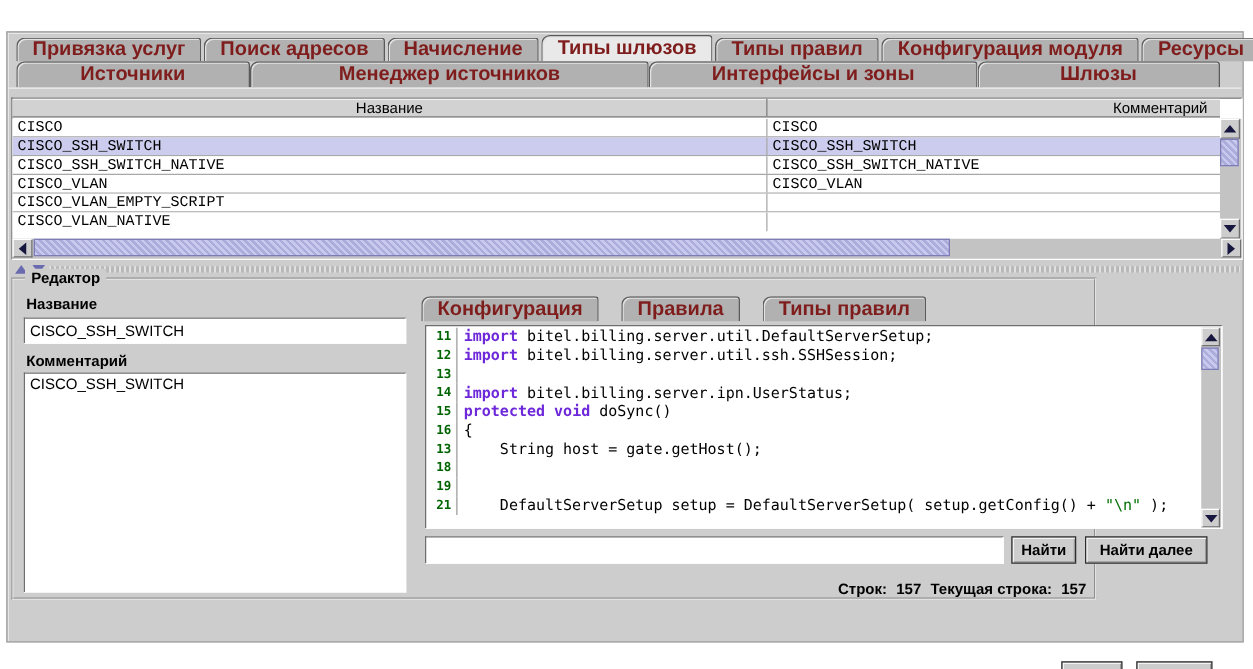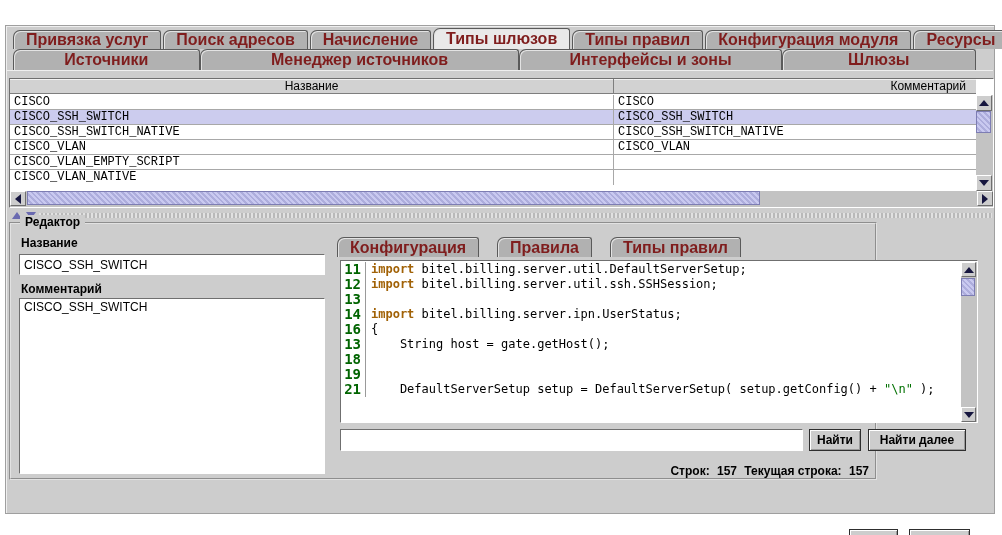--- a/index.html
+++ b/index.html
@@ -63,23 +63,23 @@
   #comment-label { left:10px; top:58px; }
   #comment-area { position:absolute; left:8px; top:74px; width:306px; height:176px; border:1px solid #6f6f6f; border-right-color:#fff; border-bottom-color:#fff; background:#fff; font-size:12px; font-family:"Liberation Sans",sans-serif; padding:1px 4px; resize:none; outline:none; overflow:hidden; }
 
   #etabrow { position:absolute; left:326px; top:13px; height:22px; display:flex; gap:18px; align-items:flex-start; }
   #etabrow .tab { height:20px; }
   #etabrow .tab.sel { height:22px; background:#efefef;margin-top:44px; }
 
   #code-panel { position:absolute; left:329px; top:36px; width:638px; height:163px; background:#fff; border-top:1px solid #6f6f6f; border-left:1px solid #6f6f6f; border-right:1px solid #fff; border-bottom:1px solid #fff; overflow:hidden; }
   #code-lines { position:absolute; left:0; top:1px; right:17px; bottom:0; overflow:hidden; }
   .cline { display:flex; height:15px; font-family:"DejaVu Sans Mono", monospace; font-size:12px; line-height:15px; }
-  .lnum { width:25px; text-align:right; padding-right:4px; color:#006400; font-weight:bold; font-size:14px; flex:none; border-right:1px solid #9a9a9a; }
+  .lnum { width:25px; text-align:right; padding-right:4px; color:#006400; font-weight:bold; font-size:10px; flex:none; border-right:1px solid #9a9a9a; }
   .ctext { white-space:pre; padding-left:5px; color:#000; }
-  .ctext .keyword { color:#a16207; font-weight:bold; }
+  .ctext .keyword { color:#6d28d9; font-weight:bold; }
   .ctext .string { color:#007000; }
   #cv-scroll { position:absolute; right:0; top:1px; width:16px; bottom:0; }
   #cv-scroll .track { inset:0; }
 
   #search-input { position:absolute; left:329px; top:205px; width:463px; height:22px; border:1px solid #6f6f6f; border-right-color:#fff; border-bottom-color:#fff; background:#fff; font-size:12px; font-family:"Liberation Sans",sans-serif; padding:0 4px; outline:none; }
   .btn { position:absolute; background:#cdcdcd; border:1px solid #2e2e2e; box-shadow: inset 1px 1px 0 #fff, inset -1px -1px 0 #9a9a9a; font-size:12px; font-weight:bold; font-family:"Liberation Sans",sans-serif; display:flex; align-items:center; justify-content:center; cursor:default; }
   #find-btn { left:798px; top:205px; width:52px; height:22px; }
   #find-next-btn { left:857px; top:205px; width:98px; height:22px; }
   #status { position:absolute; right:6px; top:240px; font-size:12px; font-weight:bold; white-space:nowrap; }
   #status span { margin-left:4px; }
@@ -198,20 +198,24 @@
             </div>
             <div class="cline">
               <span class="lnum">13</span>
               <span class="ctext"></span>
             </div>
             <div class="cline">
               <span class="lnum">14</span>
               <span class="ctext"><span class="keyword">import</span><span class="plain"> bitel.billing.server.ipn.UserStatus;</span></span>
             </div>
             <div class="cline">
+              <span class="lnum">15</span>
+              <span class="ctext"><span class="keyword">protected</span><span class="plain"> </span><span class="keyword">void</span><span class="plain"> doSync()</span></span>
+            </div>
+            <div class="cline">
               <span class="lnum">16</span>
               <span class="ctext"><span class="plain">{</span></span>
             </div>
             <div class="cline">
               <span class="lnum">13</span>
               <span class="ctext"><span class="plain">    String host = gate.getHost();</span></span>
             </div>
             <div class="cline">
               <span class="lnum">18</span>
             </div>

